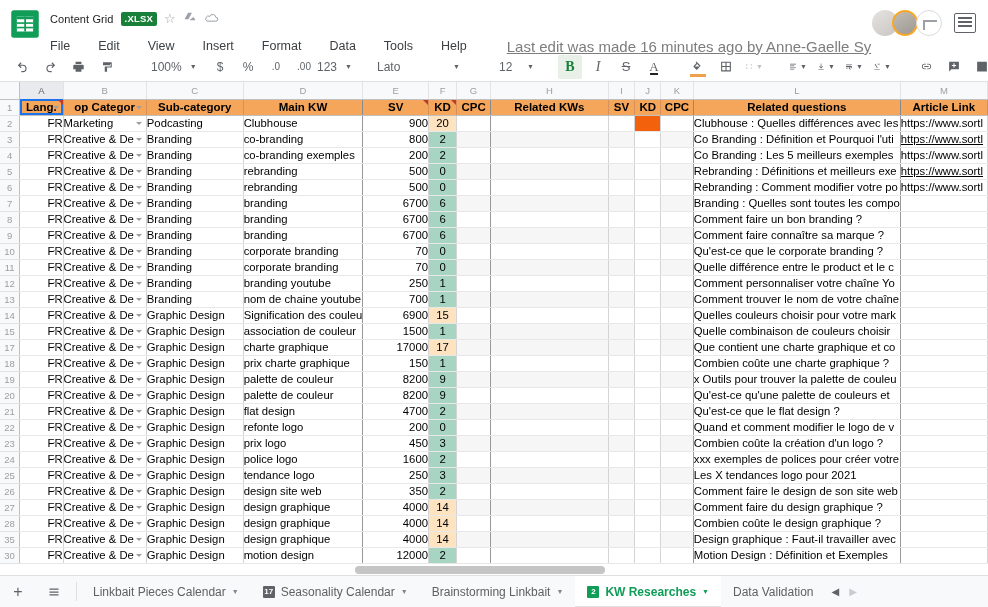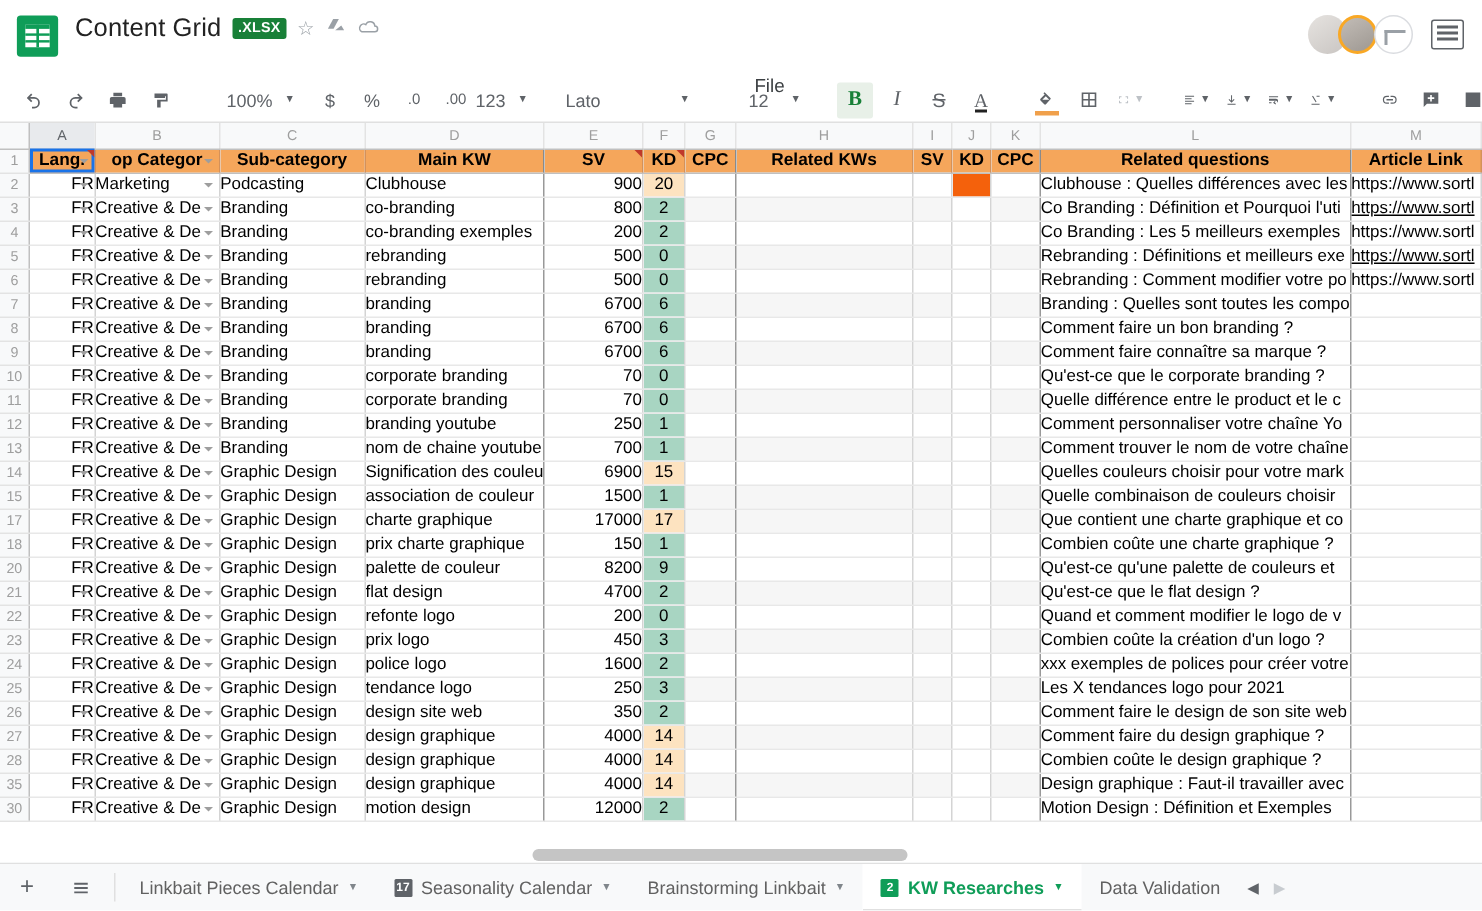--- a/index.html
+++ b/index.html
@@ -11,27 +11,27 @@
     overflow: hidden;
     -webkit-font-smoothing: antialiased;
   }
 
   
   .topbar { height: 52px; display: flex; align-items: flex-start; padding: 7px 12px 0 10px; position: relative; }
   .app-logo { width: 32px; height: 35px; margin-right: 8px; flex: 0 0 auto; display:flex; align-items:flex-start; padding-top:2px;}
   .logo-svg { width: 30px; height: 30px; }
   .title-block { flex: 1 1 auto; min-width: 0; }
   .title-row { display: flex; align-items: center; gap: 7px; height: 23px; }
-  .doc-title { font-size: 17px; color: #222; letter-spacing: .1px; }
+  .doc-title { font-size: 11px; color: #222; letter-spacing: .1px; }
   .xlsx-badge {
     background: #188038; color: #fff; font-size: 9.5px; font-weight: bold;
     padding: 1px 4px; border-radius: 2px; letter-spacing: .2px; line-height: 12px;
   }
   .ticon { color: #9aa0a6; font-size: 13px; line-height: 1; cursor: pointer; }
-  .menu-row { display: flex; align-items: center; gap: 28px; height: 20px; margin-top: 20px; font-size: 12.5px; color: #3c4043; flex-direction: column; }
+  .menu-row { display: flex; align-items: center; gap: 28px; height: 20px; margin-top: 6px; font-size: 12.5px; color: #3c4043; }
   .menu-item { cursor: pointer; }
   .last-edit {
     font-size: 15px; color: #7d7d7d; margin-left: 12px;
     text-decoration: underline; cursor: pointer; white-space: nowrap;
   }
   .topright { position: absolute; right: 12px; top: 10px; display: flex; align-items: center; gap: 2px; }
   .avatar { width: 26px; height: 26px; border-radius: 50%; background: #d8d8d8; display:inline-block; }
   .avatar.a1 { background: linear-gradient(145deg,#e6e3e0,#c9c5c2); margin-right:-8px; }
   .avatar.a2 { background: linear-gradient(150deg,#c2bcb6,#9e9892); border: 2px solid #f9a825; }
   .avatar.a3 { background: #fff; border: 1px solid #dadce0; position: relative; margin-left:-4px;}
@@ -642,20 +642,36 @@
           <td class="cell kd-green">1</td>
           <td class="cell thickr"></td>
           <td class="cell"></td>
           <td class="cell"></td>
           <td class="cell "></td>
           <td class="cell thickr"></td>
           <td class="cell thickr">Combien coûte une charte graphique ?</td>
           <td class="cell"></td>
         </tr>
         <tr>
+          <td class="rowhead">19</td>
+          <td class="cell ctr dd">FR</td>
+          <td class="cell dd">Creative &amp; De</td>
+          <td class="cell">Graphic Design</td>
+          <td class="cell thickr">palette de couleur</td>
+          <td class="cell rnum">8200</td>
+          <td class="cell kd-green">9</td>
+          <td class="cell thickr alt"></td>
+          <td class="cell alt"></td>
+          <td class="cell alt"></td>
+          <td class="cell "></td>
+          <td class="cell thickr alt"></td>
+          <td class="cell thickr">x Outils pour trouver la palette de couleu</td>
+          <td class="cell"></td>
+        </tr>
+        <tr>
           <td class="rowhead">20</td>
           <td class="cell ctr dd">FR</td>
           <td class="cell dd">Creative &amp; De</td>
           <td class="cell">Graphic Design</td>
           <td class="cell thickr">palette de couleur</td>
           <td class="cell rnum">8200</td>
           <td class="cell kd-green">9</td>
           <td class="cell thickr"></td>
           <td class="cell"></td>
           <td class="cell"></td>

